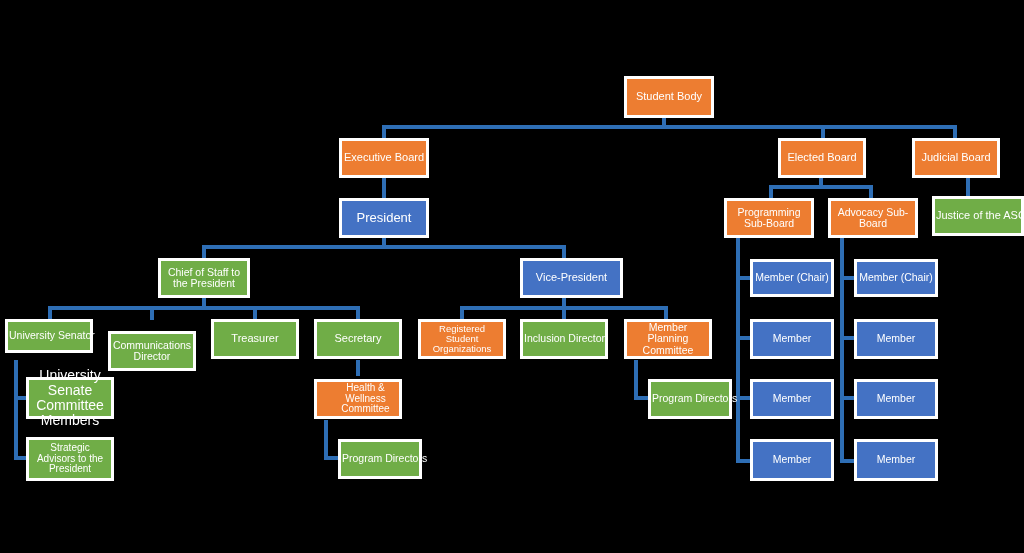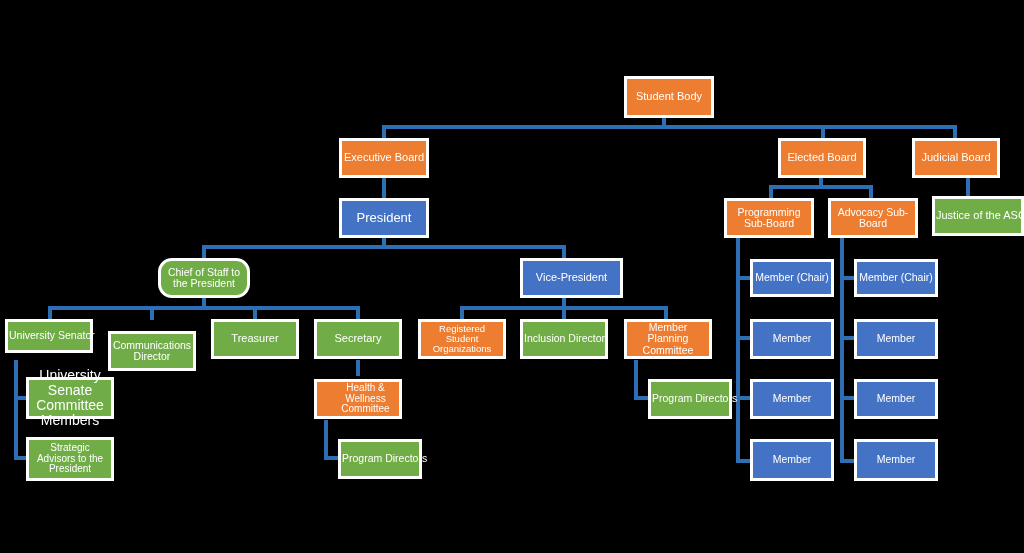--- a/index.html
+++ b/index.html
@@ -135,21 +135,21 @@
   </div>
 
   <div class="node orange wrap" style="left:828px; top:198px; width:90px; height:40px; font-size:10.5px;">
     <span>Advocacy Sub-Board</span>
   </div>
 
   <div class="node green" style="left:932px; top:196px; width:92px; height:40px; font-size:11px;">
     <span>Justice of the ASG</span>
   </div>
 
-  <div class="node green wrap" style="left:158px; top:258px; width:92px; height:40px; font-size:10.5px;border-radius:14px;">
+  <div class="node green wrap" style="left:158px; top:258px; width:92px; height:40px; font-size:10.5px;">
     <span>Chief of Staff to the President</span>
   </div>
 
   <div class="node blue" style="left:520px; top:258px; width:103px; height:40px; font-size:11px;">
     <span>Vice-President</span>
   </div>
 
   <div class="node green" style="left:5px; top:319px; width:88px; height:34px; font-size:10.5px;">
     <span>University Senator</span>
   </div>

